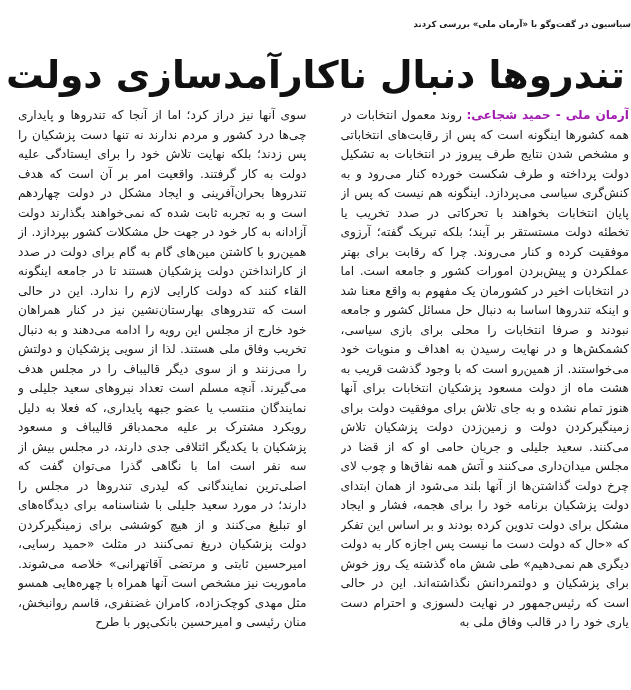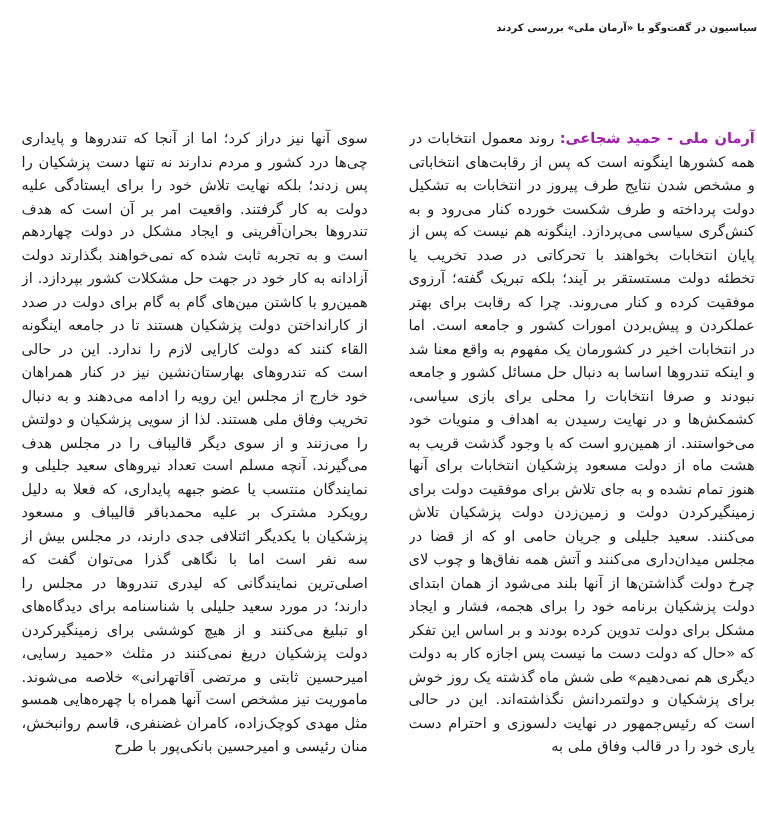--- a/index.html
+++ b/index.html
@@ -92,20 +92,21 @@
     color: #a21caf;
   }
 </style>
 </head>
 <body>
 
 <div class="page">
 
   <div class="kicker" style="font-size: 8.55784px;">سیاسیون در گفت‌وگو با «آرمان ملی» بررسی کردند</div>
 
+  <h1 class="headline" style="font-size: 37.6188px;">تندروها دنبال ناکارآمدسازی دولت</h1>
 
   <div class="body-wrap">
 
     <div class="col">
       <p><span class="byline">آرمان ملی - حمید شجاعی:</span><span> روند معمول انتخابات در همه کشورها اینگونه است که پس از رقابت‌های انتخاباتی و مشخص شدن نتایج طرف پیروز در انتخابات به تشکیل دولت پرداخته و طرف شکست خورده کنار می‌رود و به کنش‌گری سیاسی می‌پردازد. اینگونه هم نیست که پس از پایان انتخابات بخواهند با تحرکاتی در صدد تخریب یا تخطئه دولت مستستقر بر آیند؛ بلکه تبریک گفته؛ آرزوی موفقیت کرده و کنار می‌روند. چرا که رقابت برای بهتر عملکردن و پیش‌بردن امورات کشور و جامعه است. اما در انتخابات اخیر در کشورمان یک مفهوم به واقع معنا شد و اینکه تندروها اساسا به دنبال حل مسائل کشور و جامعه نبودند و صرفا انتخابات را محلی برای بازی سیاسی، کشمکش‌ها و در نهایت رسیدن به اهداف و منویات خود می‌خواستند. از همین‌رو است که با وجود گذشت قریب به هشت ماه از دولت مسعود پزشکیان انتخابات برای آنها هنوز تمام نشده و به جای تلاش برای موفقیت دولت برای زمینگیرکردن دولت و زمین‌زدن دولت پزشکیان تلاش می‌کنند. سعید جلیلی و جریان حامی او که از قضا در مجلس میدان‌داری می‌کنند و آتش همه نفاق‌ها و چوب لای چرخ دولت گذاشتن‌ها از آنها بلند می‌شود از همان ابتدای دولت پزشکیان برنامه خود را برای هجمه، فشار و ایجاد مشکل برای دولت تدوین کرده بودند و بر اساس این تفکر که «حال که دولت دست ما نیست پس اجازه کار به دولت دیگری هم نمی‌دهیم» طی شش ماه گذشته یک روز خوش برای پزشکیان و دولتمردانش نگذاشته‌اند. این در حالی است که رئیس‌جمهور در نهایت دلسوزی و احترام دست یاری خود را در قالب وفاق ملی به</span></p>
     </div>
 
     <div class="col">
       <p>سوی آنها نیز دراز کرد؛ اما از آنجا که تندروها و پایداری چی‌ها درد کشور و مردم ندارند نه تنها دست پزشکیان را پس زدند؛ بلکه نهایت تلاش خود را برای ایستادگی علیه دولت به کار گرفتند. واقعیت امر بر آن است که هدف تندروها بحران‌آفرینی و ایجاد مشکل در دولت چهاردهم است و به تجربه ثابت شده که نمی‌خواهند بگذارند دولت آزادانه به کار خود در جهت حل مشکلات کشور بپردازد. از همین‌رو با کاشتن مین‌های گام به گام برای دولت در صدد از کارانداختن دولت پزشکیان هستند تا در جامعه اینگونه القاء کنند که دولت کارایی لازم را ندارد. این در حالی است که تندروهای بهارستان‌نشین نیز در کنار همراهان خود خارج از مجلس این رویه را ادامه می‌دهند و به دنبال تخریب وفاق ملی هستند. لذا از سویی پزشکیان و دولتش را می‌زنند و از سوی دیگر قالیباف را در مجلس هدف می‌گیرند. آنچه مسلم است تعداد نیروهای سعید جلیلی و نمایندگان منتسب یا عضو جبهه پایداری، که فعلا به دلیل رویکرد مشترک بر علیه محمدباقر قالیباف و مسعود پزشکیان با یکدیگر ائتلافی جدی دارند، در مجلس بیش از سه نفر است اما با نگاهی گذرا می‌توان گفت که اصلی‌ترین نمایندگانی که لیدری تندروها در مجلس را دارند؛ در مورد سعید جلیلی با شناسنامه برای دیدگاه‌های او تبلیغ می‌کنند و از هیچ کوششی برای زمینگیرکردن دولت پزشکیان دریغ نمی‌کنند در مثلث «حمید رسایی، امیرحسین ثابتی و مرتضی آقاتهرانی» خلاصه می‌شوند. ماموریت نیز مشخص است آنها همراه با چهره‌هایی همسو مثل مهدی کوچک‌زاده، کامران غضنفری، قاسم روانبخش، منان رئیسی و امیرحسین بانکی‌پور با طرح</p>
     </div>

